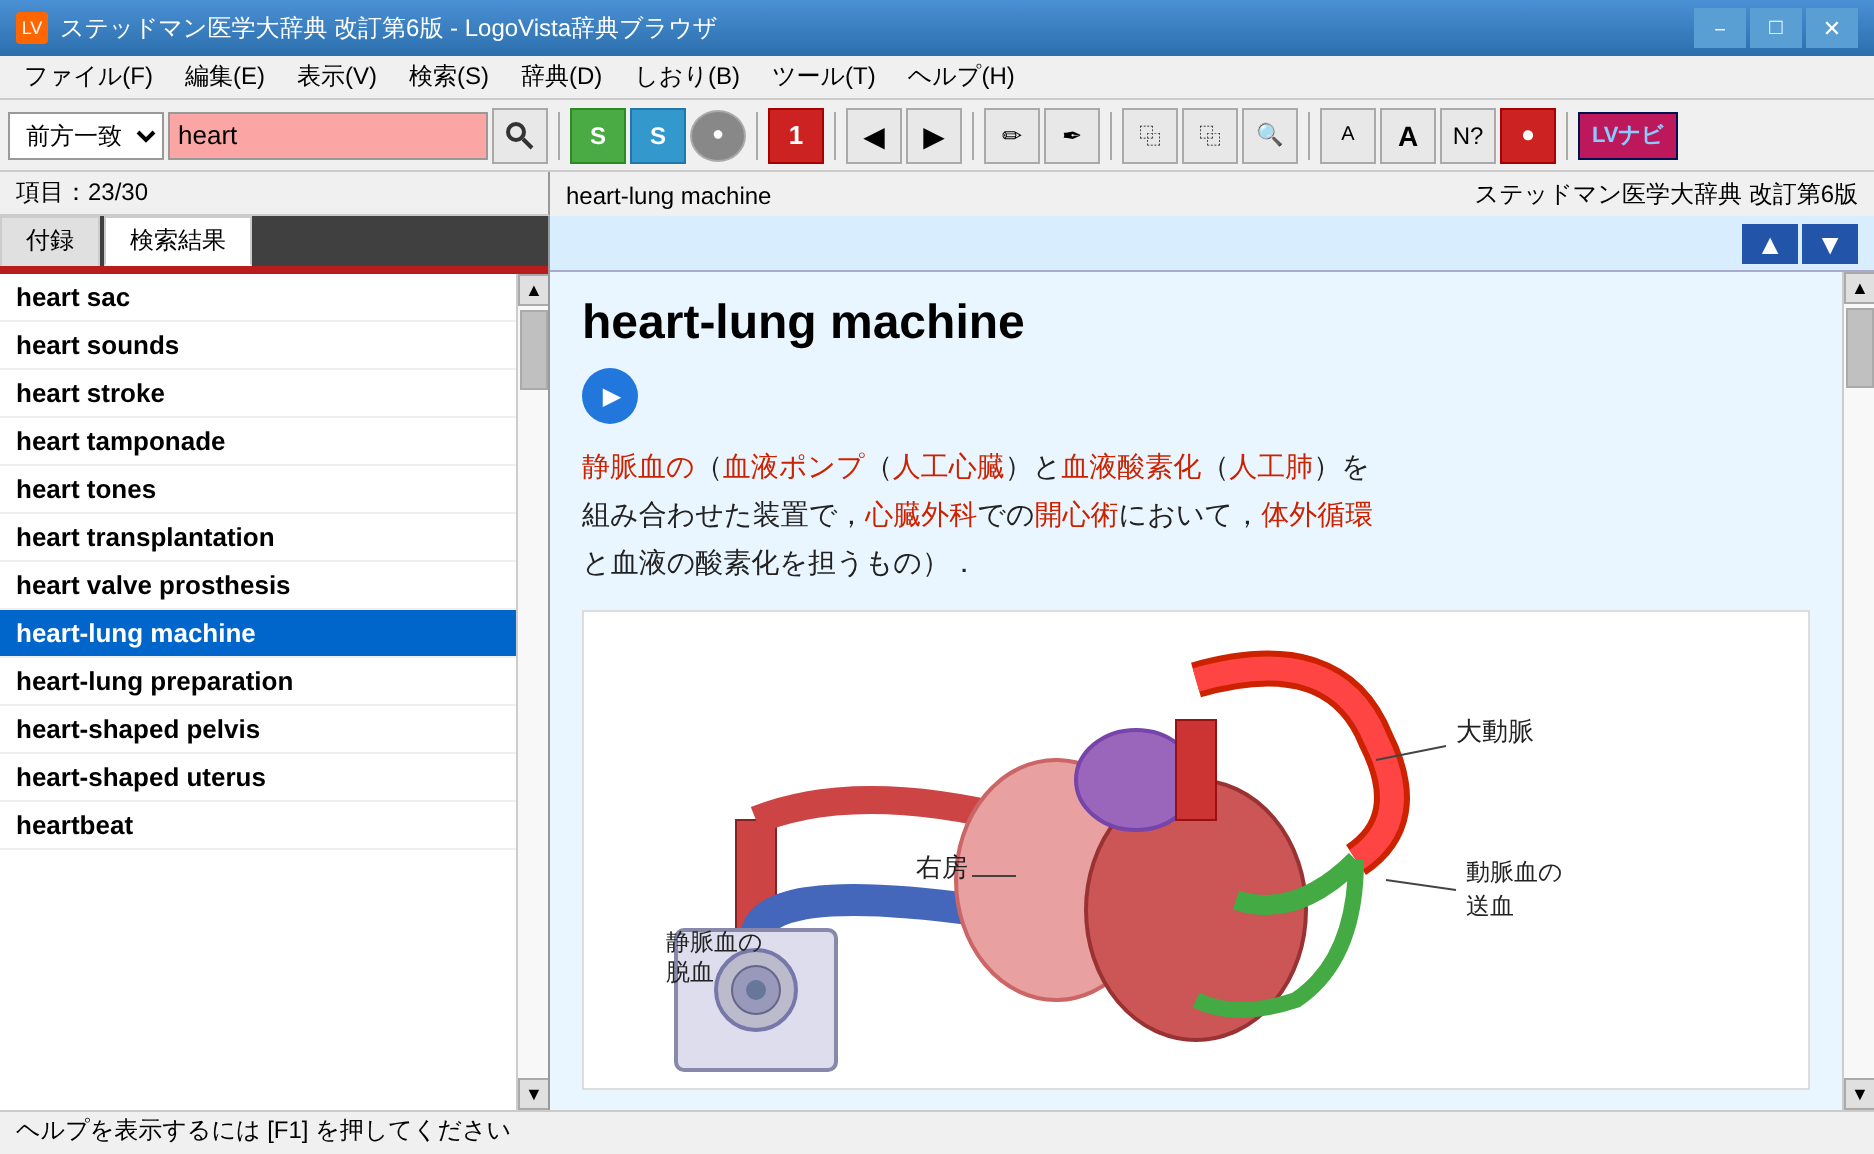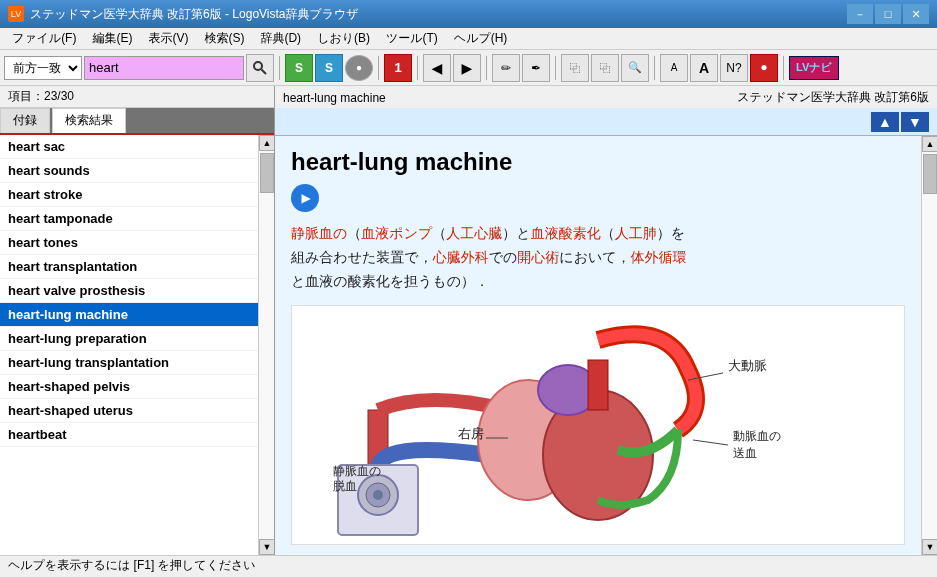--- a/index.html
+++ b/index.html
@@ -56,21 +56,21 @@
       border: 1px solid #999;
       background: white;
       padding: 0 4px;
     }
     .toolbar-input {
       height: 24px;
       width: 160px;
       font-size: 13px;
       border: 1px solid #999;
       padding: 0 4px;
-      background: #f0abfc;
+      background: #fca5a5;
     }
     .toolbar-btn {
       height: 28px;
       min-width: 28px;
       background: #e8e8e8;
       border: 1px solid #aaa;
       cursor: pointer;
       display: flex;
       align-items: center;
       justify-content: center;
@@ -102,22 +102,22 @@
     
     .left-panel {
       width: 275px;
       display: flex;
       flex-direction: column;
       border-right: 1px solid #999;
       background: white;
     }
     .tabs {
       display: flex;
-      background: #737373;
-      border-bottom: 2px solid #b91c1c;
+      background: #404040;
+      border-bottom: 4px solid #b91c1c;
     }
     .tab {
       padding: 3px 12px;
       font-size: 12px;
       cursor: pointer;
       border: 1px solid #ccc;
       border-bottom: none;
       background: #e0e0e0;
       margin-right: 2px;
     }
@@ -337,21 +337,20 @@
       <div class="list-container">
         <div class="list-item">heart sac</div>
         <div class="list-item">heart sounds</div>
         <div class="list-item">heart stroke</div>
         <div class="list-item">heart tamponade</div>
         <div class="list-item">heart tones</div>
         <div class="list-item">heart transplantation</div>
         <div class="list-item">heart valve prosthesis</div>
         <div class="list-item selected">heart-lung machine</div>
         <div class="list-item">heart-lung preparation</div>
-        <div class="list-item">heart-lung transplantation</div>
         <div class="list-item">heart-shaped pelvis</div>
         <div class="list-item">heart-shaped uterus</div>
         <div class="list-item">heartbeat</div>
       </div>
       <div class="left-scroll">
         <div class="scroll-btn">▲</div>
         <div class="scroll-track">
           <div class="scroll-thumb"></div>
         </div>
         <div class="scroll-btn">▼</div>

